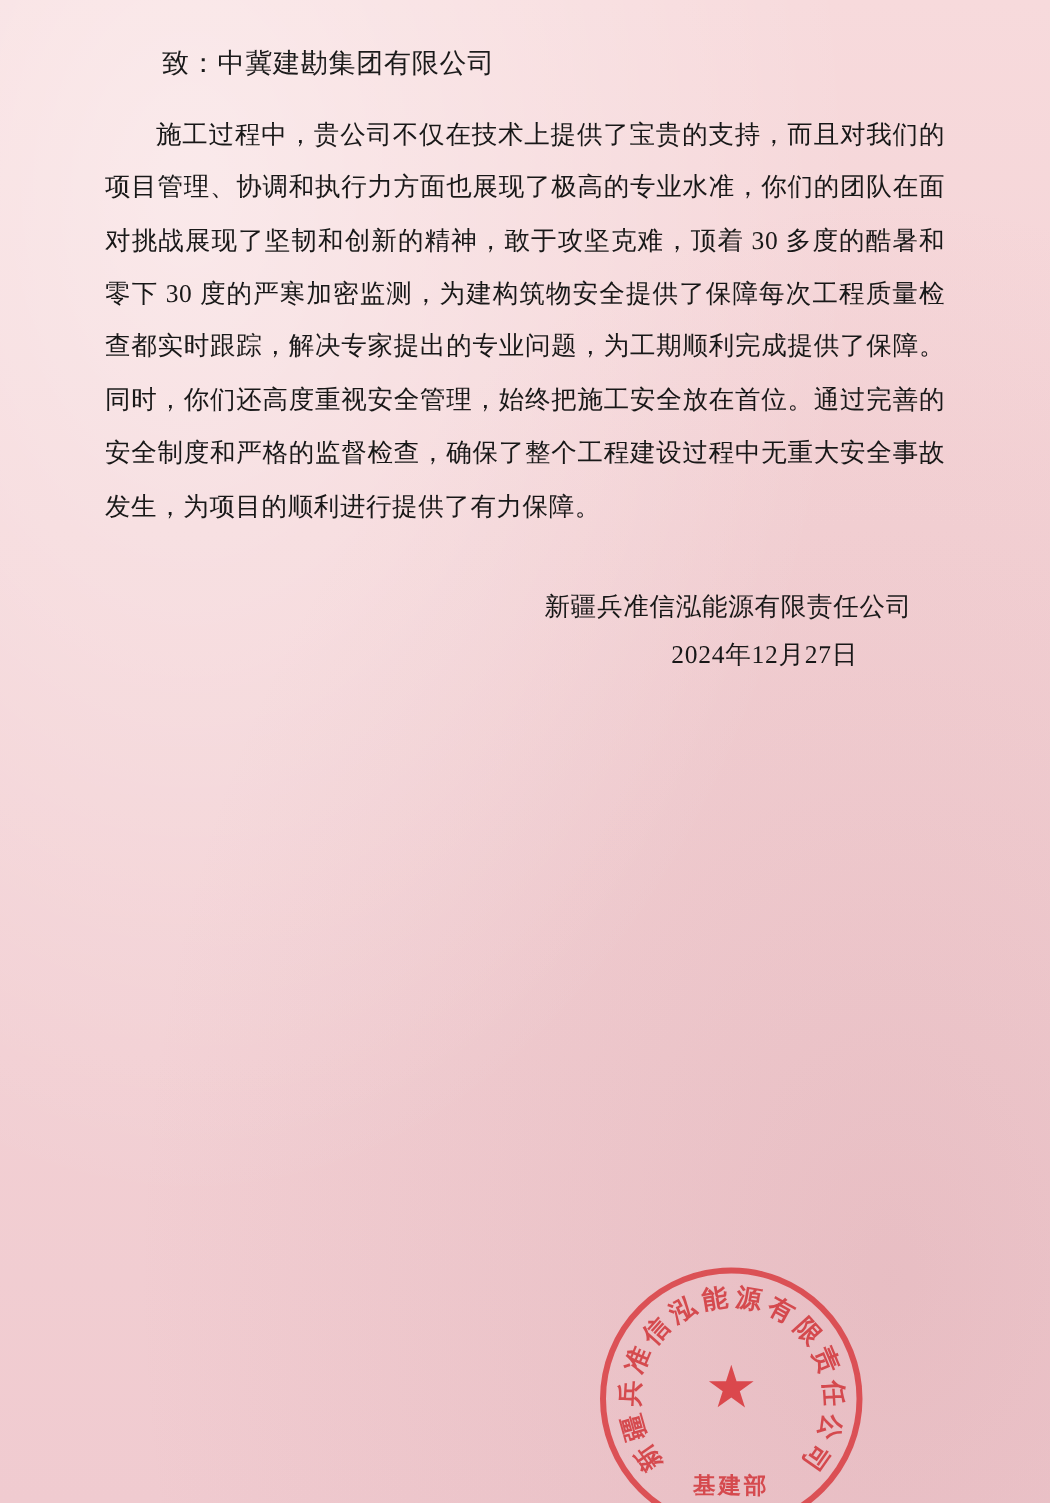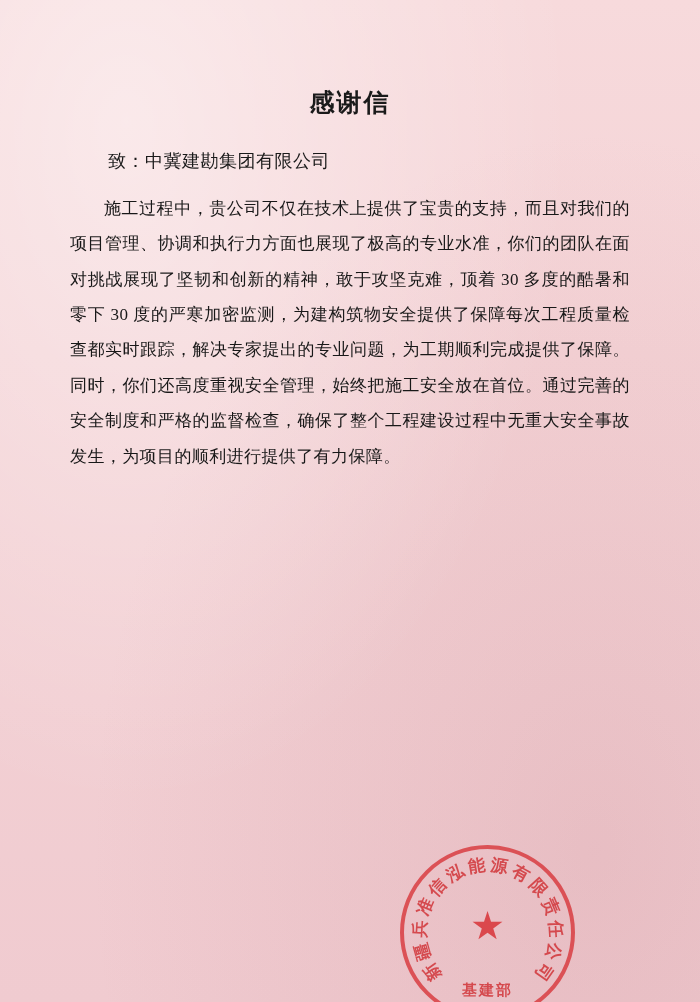--- a/index.html
+++ b/index.html
@@ -136,26 +136,29 @@
     white-space: nowrap;
   }
 </style>
 </head>
 <body>
 
 <div class="paper"></div>
 
 <div class="sheet">
 
-  <div class="doc-title">感谢信</div>
 
   <div class="salutation">致：中冀建勘集团有限公司</div>
 
   <div class="para">施工过程中，贵公司不仅在技术上提供了宝贵的支持，而且对我们的项目管理、协调和执行力方面也展现了极高的专业水准，你们的团队在面对挑战展现了坚韧和创新的精神，敢于攻坚克难，顶着 30 多度的酷暑和零下 30 度的严寒加密监测，为建构筑物安全提供了保障每次工程质量检查都实时跟踪，解决专家提出的专业问题，为工期顺利完成提供了保障。同时，你们还高度重视安全管理，始终把施工安全放在首位。通过完善的安全制度和严格的监督检查，确保了整个工程建设过程中无重大安全事故发生，为项目的顺利进行提供了有力保障。</div>
 
+  <div class="signature-block">
+    <div class="sig-line">新疆兵准信泓能源有限责任公司</div>
+    <div class="sig-date">2024年12月27日</div>
+  </div>
 
 </div>
 
 <div class="seal">
   <div class="seal-ring"></div>
   <div class="seal-star">★</div>
   <div class="seal-text" id="seal-arc">
       <span class="seal-char" style="transform: rotate(-215deg) translate(68px) rotate(90deg) translate(-50%, -50%);">新</span>
       <span class="seal-char" style="transform: rotate(-195.769deg) translate(68px) rotate(90deg) translate(-50%, -50%);">疆</span>
       <span class="seal-char" style="transform: rotate(-176.538deg) translate(68px) rotate(90deg) translate(-50%, -50%);">兵</span>

